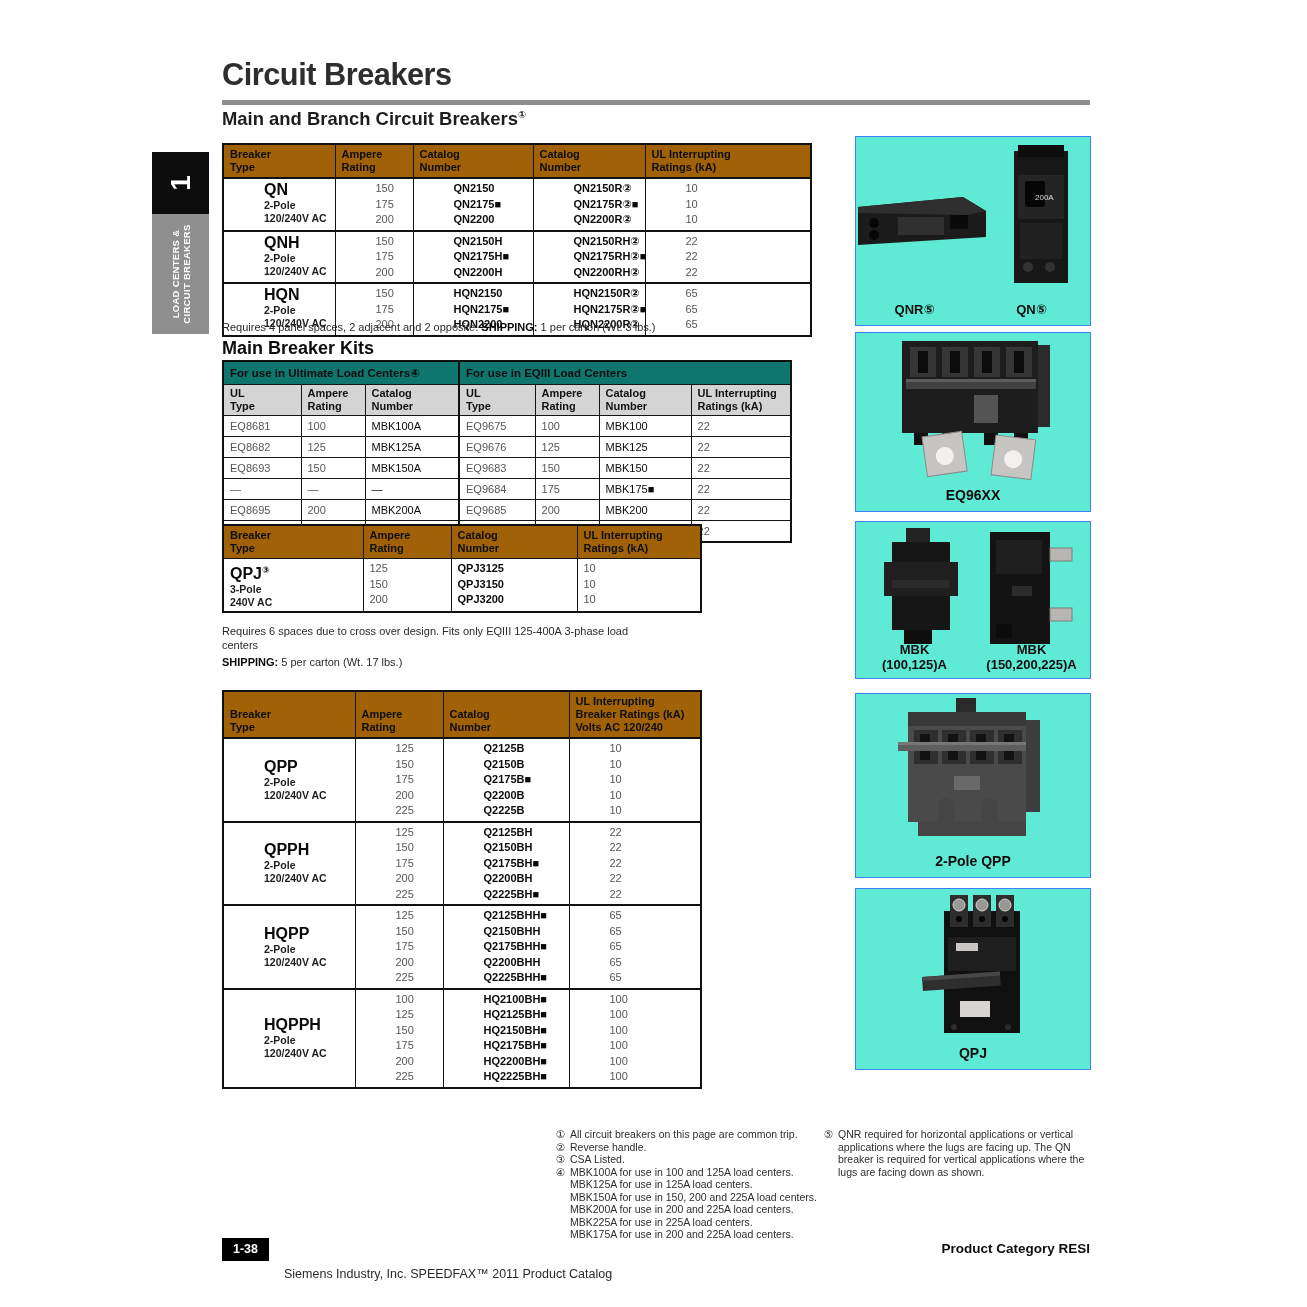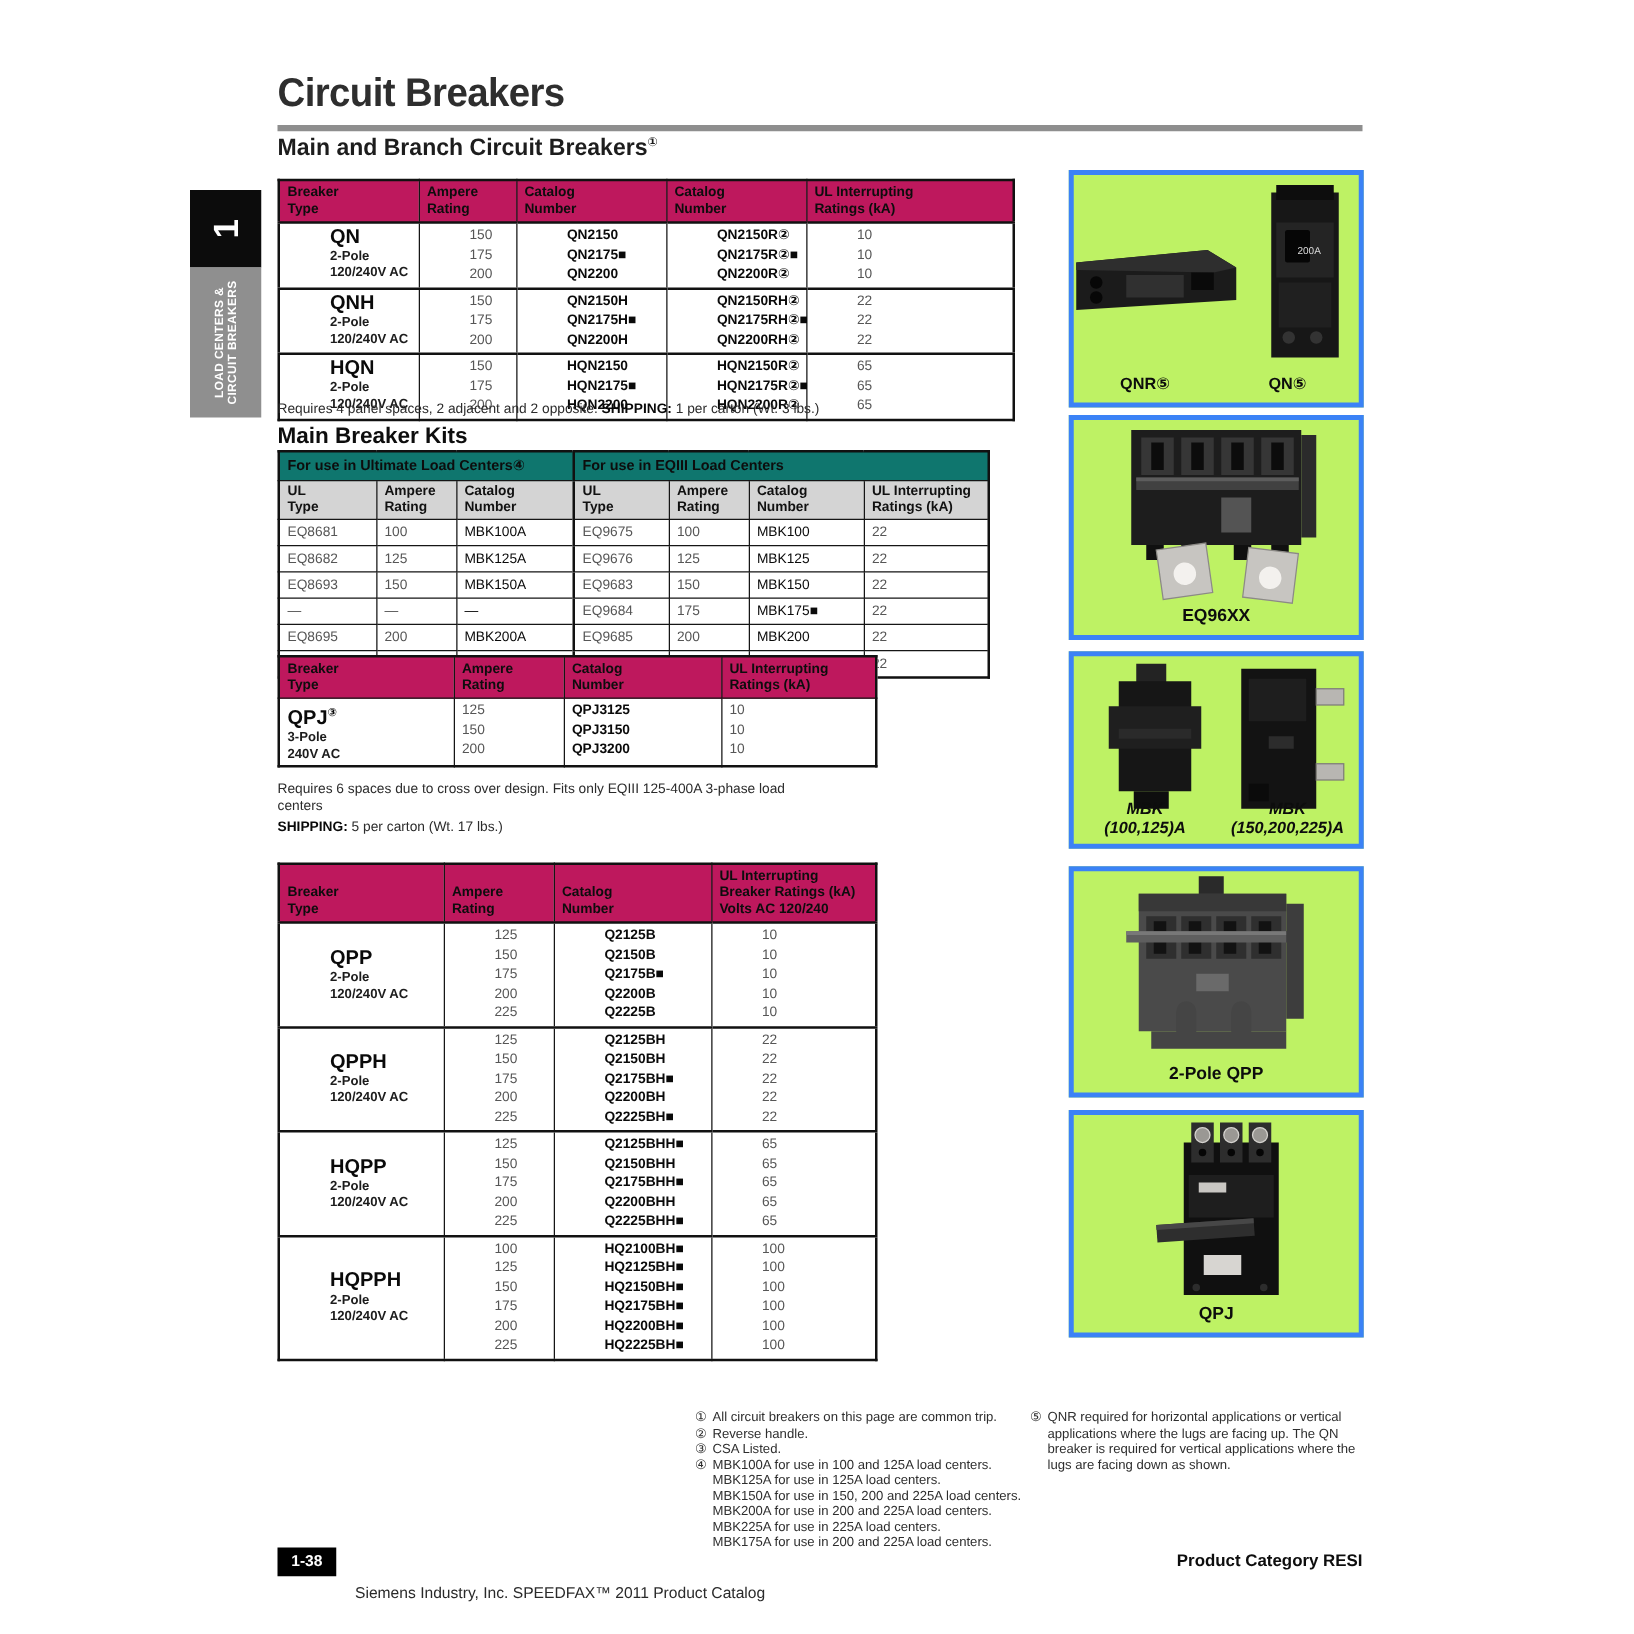--- a/index.html
+++ b/index.html
@@ -20,21 +20,21 @@
   .side-tab .num span{position:absolute;left:50%;top:50%;transform:translate(-50%,-50%) rotate(-90deg);
                       color:#fff;font-weight:bold;font-size:28px;}
   .side-tab .lbl{height:120px;background:#8f8f8f;position:relative;}
   .side-tab .lbl span{position:absolute;left:50%;top:50%;transform:translate(-50%,-50%) rotate(-90deg);
                       width:118px;text-align:center;color:#fff;font-weight:bold;font-size:9.5px;
                       line-height:11px;white-space:pre-line;letter-spacing:.3px;}
 
   
   table.t{border-collapse:collapse;position:absolute;table-layout:fixed;background:#fff;border:2px solid #111;}
   table.t th,table.t td{border:1px solid #151515;padding:2px 6px;vertical-align:top;font-size:11px;}
-  table.t thead th{background:#be185d;text-align:left;font-weight:bold;color:#0d0d0d;
+  table.t thead th{background:#a16207;text-align:left;font-weight:bold;color:#0d0d0d;
                    white-space:pre-line;vertical-align:bottom;line-height:13px;padding:3px 6px;}
   .ln{line-height:15.5px;color:#565656;}
   td.cat .ln{font-weight:bold;color:#0a0a0a;}
   td.btype{padding-top:3px;}
   .bt-name{font-size:16px;font-weight:bold;color:#0a0a0a;line-height:18px;}
   .bt-name sup{font-size:9px;}
   .bt-sub{font-size:10.5px;font-weight:bold;color:#1c1c1c;line-height:13px;white-space:pre-line;}
   tr.grp td{border-top:2px solid #111;padding-left:40px;}
   table.t td.vmid{vertical-align:middle;}
 
@@ -42,21 +42,21 @@
   table.kits td{line-height:16px;color:#565656;}
   table.kits td.cat2{font-weight:normal;color:#0a0a0a;}
   table.kits .grp-hd{background:#0f766e;font-weight:bold;color:#0d0d0d;font-size:11.5px;padding:3px 6px;}
   .bl2{border-left:2px solid #111 !important;margin-left:18px;}
 
   .sec-head{position:absolute;left:222px;font-size:18px;font-weight:bold;color:#0d0d0d;}
   .tbl-note{position:absolute;left:222px;font-size:11px;color:#2b2b2b;line-height:14px;}
   .tbl-note b{color:#0a0a0a;}
 
   
-  .panel{position:absolute;left:855px;width:236px;background:#bef264;border:4px solid #3b82f6;box-sizing:border-box;}
+  .panel{position:absolute;left:855px;width:236px;background:#5eead4;border:1px solid #3b82f6;box-sizing:border-box;}
   .cap{position:absolute;font-size:13px;font-weight:bold;color:#0d0d0d;text-align:center;white-space:pre-line;line-height:15px;}
 
   
   .fn{position:absolute;top:1128px;font-size:10.5px;color:#2e2e2e;line-height:12.5px;}
   .fn-line{display:flex;}
   .fn-m{width:14px;flex:none;}
   .fn-t{flex:1;}
   .fn-bold{font-weight:bold;color:#0d0d0d;}
 
   
@@ -531,21 +531,21 @@
         <circle cx="20" cy="22" r="9" fill="#f3f1ee"></circle>
       </g>
       <g transform="translate(140,102) rotate(7)">
         <rect x="0" y="0" width="40" height="40" fill="#c7c5c1" stroke="#8c8a86"></rect>
         <circle cx="20" cy="22" r="9" fill="#f3f1ee"></circle>
       </g>
     </svg>
     <div class="cap" style="left:0;bottom:8px;width:100%;font-size:14px;">EQ96XX</div>
   </div>
 
-  <div class="panel" style="top:521px;height:158px;font-style:italic;">
+  <div class="panel" style="top:521px;height:158px;">
     <svg width="234" height="126" viewBox="0 0 234 126">
       <g transform="translate(28,6)">
         <rect x="22" y="0" width="24" height="20" fill="#232323"></rect>
         <rect x="8" y="14" width="58" height="88" fill="#161616"></rect>
         <rect x="0" y="34" width="74" height="34" fill="#1f1f1f"></rect>
         <rect x="8" y="52" width="58" height="8" fill="#2a2a2a"></rect>
         <rect x="20" y="102" width="28" height="14" fill="#0e0e0e"></rect>
       </g>
       <g transform="translate(128,2)">
         <rect x="6" y="8" width="60" height="112" fill="#131313"></rect>

